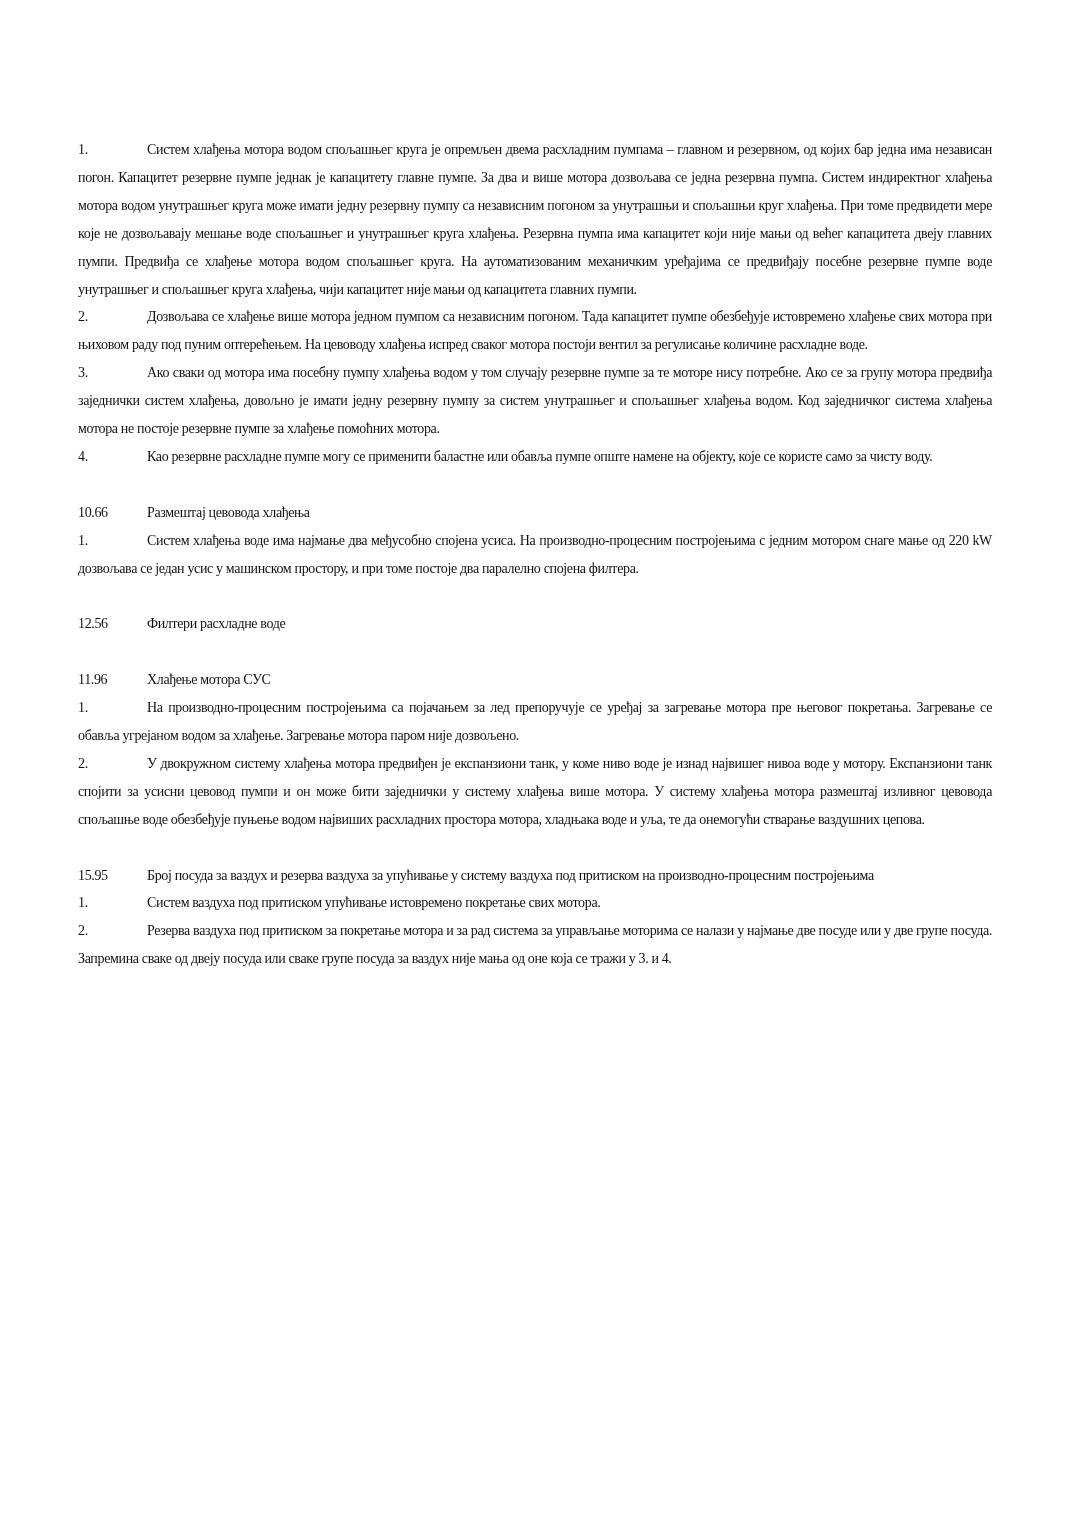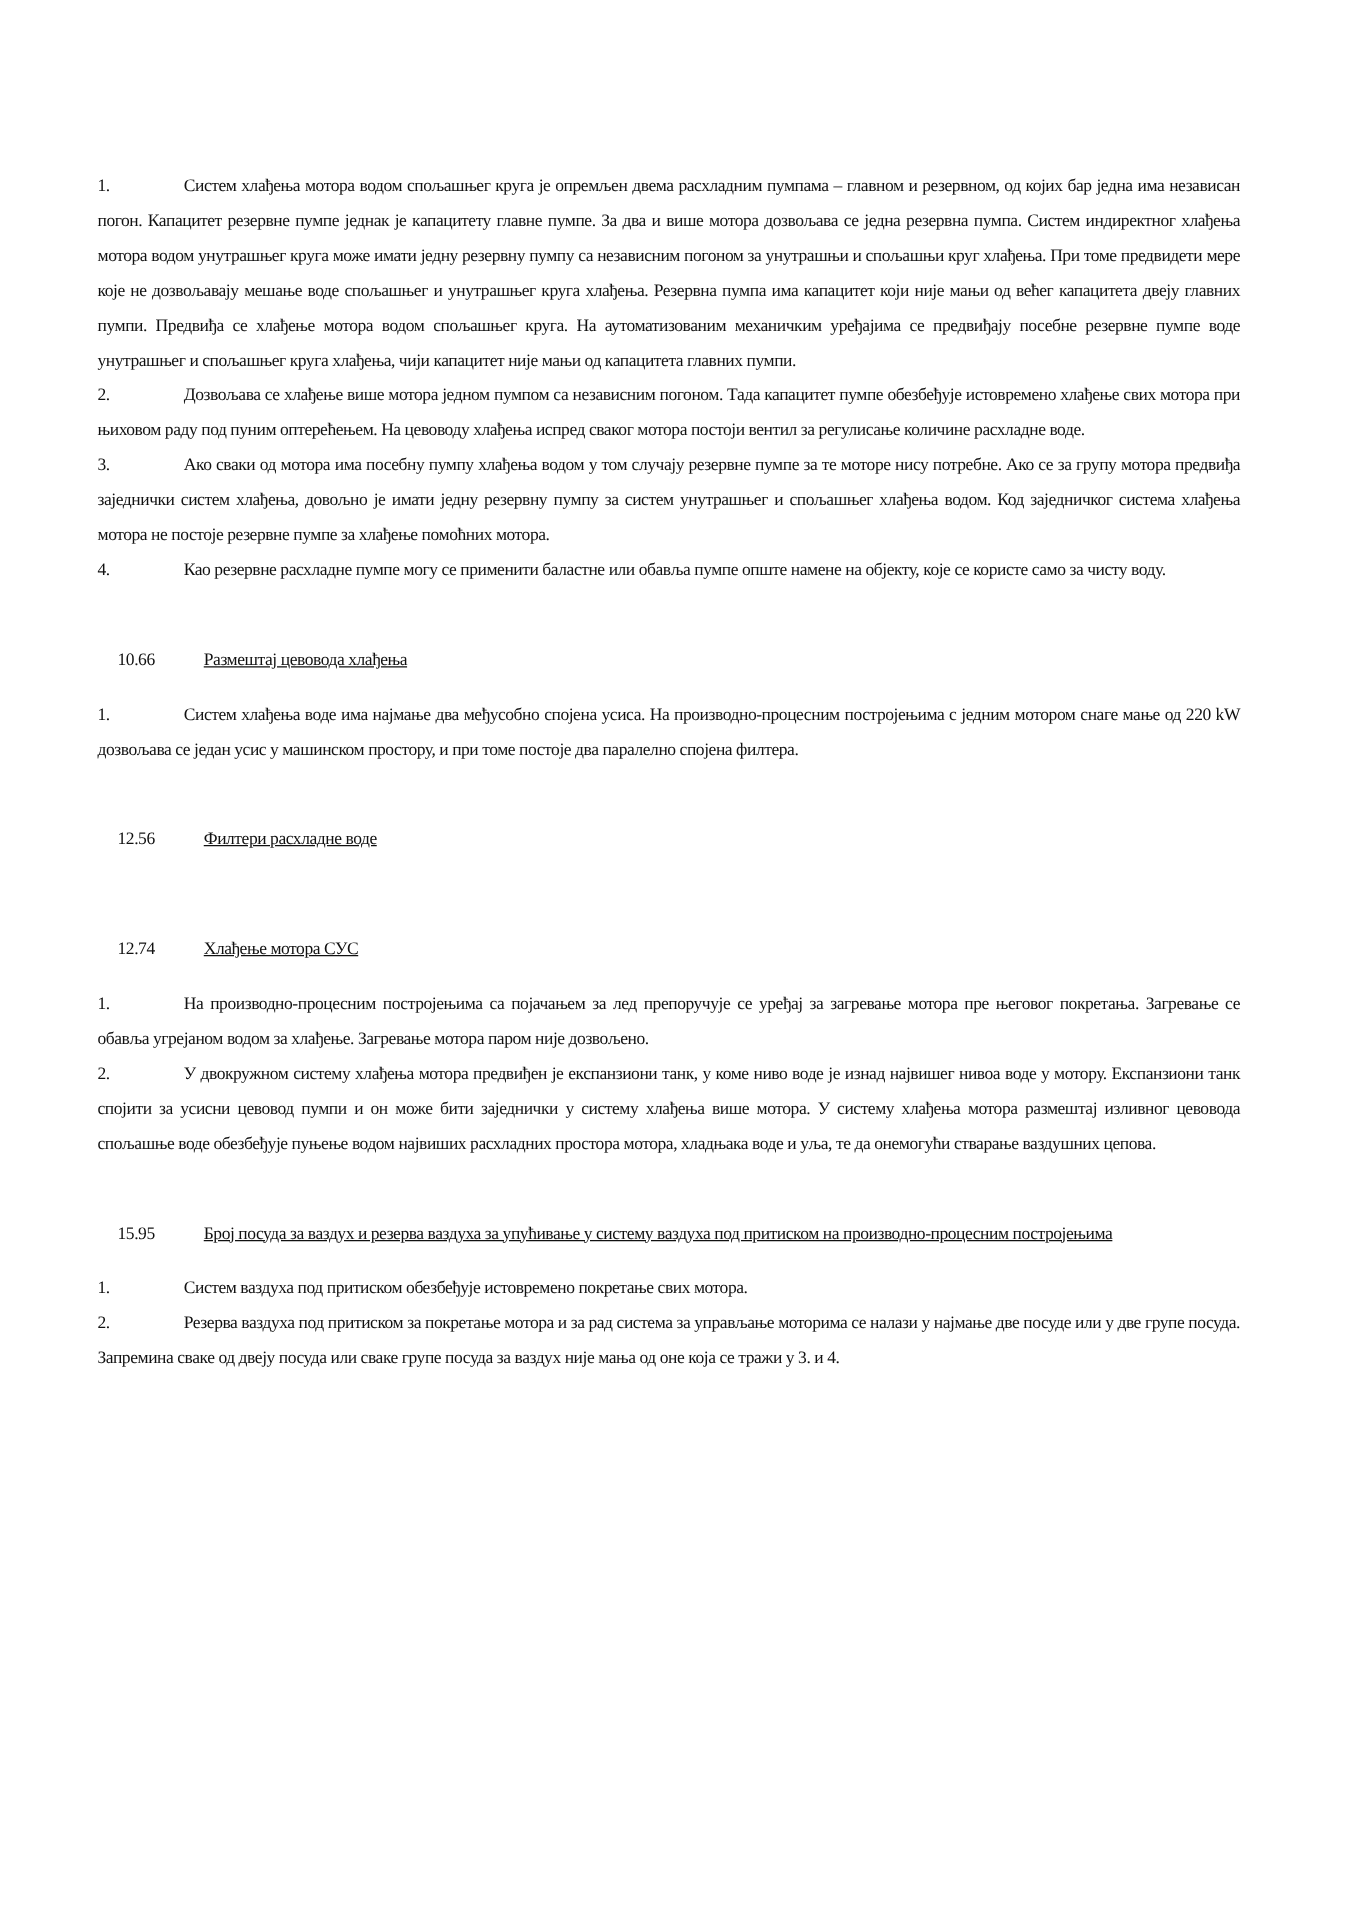--- a/index.html
+++ b/index.html
@@ -29,24 +29,23 @@
     .para {
       margin: 0;
       padding: 0;
       text-align: justify;
     }
     .para .num {
       display: inline-block;
       width: 69px;
     }
     .heading {
-      margin: 16px;
+      margin: 0;
       padding: 0;
       text-align: justify;
-      text-decoration: underline;
     }
     .heading .hnum {
       display: inline-block;
       width: 69px;
     }
     .gap {
       height: 27.9px;
     }
     .section {
       margin: 0;
@@ -73,26 +72,26 @@
 
   <div class="gap"></div>
 
   <div class="section">
     <p class="heading"><span class="hnum">12.56</span><span>Филтери расхладне воде</span></p>
   </div>
 
   <div class="gap"></div>
 
   <div class="section">
-    <p class="heading"><span class="hnum">12.74</span><span>Хлађење мотора СУС</span></p>
+    <p class="heading"><span class="hnum">11.96</span><span>Хлађење мотора СУС</span></p>
     <p class="para"><span class="num">1.</span><span>На производно-процесним постројењима са појачањем за лед препоручује се уређај за загревање мотора пре његовог покретања. Загревање се обавља угрејаном водом за хлађење. Загревање мотора паром није дозвољено.</span></p>
     <p class="para"><span class="num">2.</span><span>У двокружном систему хлађења мотора предвиђен је експанзиони танк, у коме ниво воде је изнад највишег нивоа воде у мотору. Експанзиони танк спојити за усисни цевовод пумпи и он може бити заједнички у систему хлађења више мотора. У систему хлађења мотора размештај изливног цевовода спољашње воде обезбеђује пуњење водом највиших расхладних простора мотора, хладњака воде и уља, те да онемогући стварање ваздушних цепова.</span></p>
   </div>
 
   <div class="gap"></div>
 
   <div class="section">
     <p class="heading"><span class="hnum">15.95</span><span>Број посуда за ваздух и резерва ваздуха за упућивање у систему ваздуха под притиском на производно-процесним постројењима</span></p>
-    <p class="para"><span class="num">1.</span><span>Систем ваздуха под притиском обезбеђује истовремено покретање свих мотора.</span></p>
+    <p class="para"><span class="num">1.</span><span>Систем ваздуха под притиском упућивање истовремено покретање свих мотора.</span></p>
     <p class="para"><span class="num">2.</span><span>Резерва ваздуха под притиском за покретање мотора и за рад система за управљање моторима се налази у најмање две посуде или у две групе посуда. Запремина сваке од двеју посуда или сваке групе посуда за ваздух није мања од оне која се тражи у 3. и 4.</span></p>
   </div>
 
 </div>
 
 </body></html>

